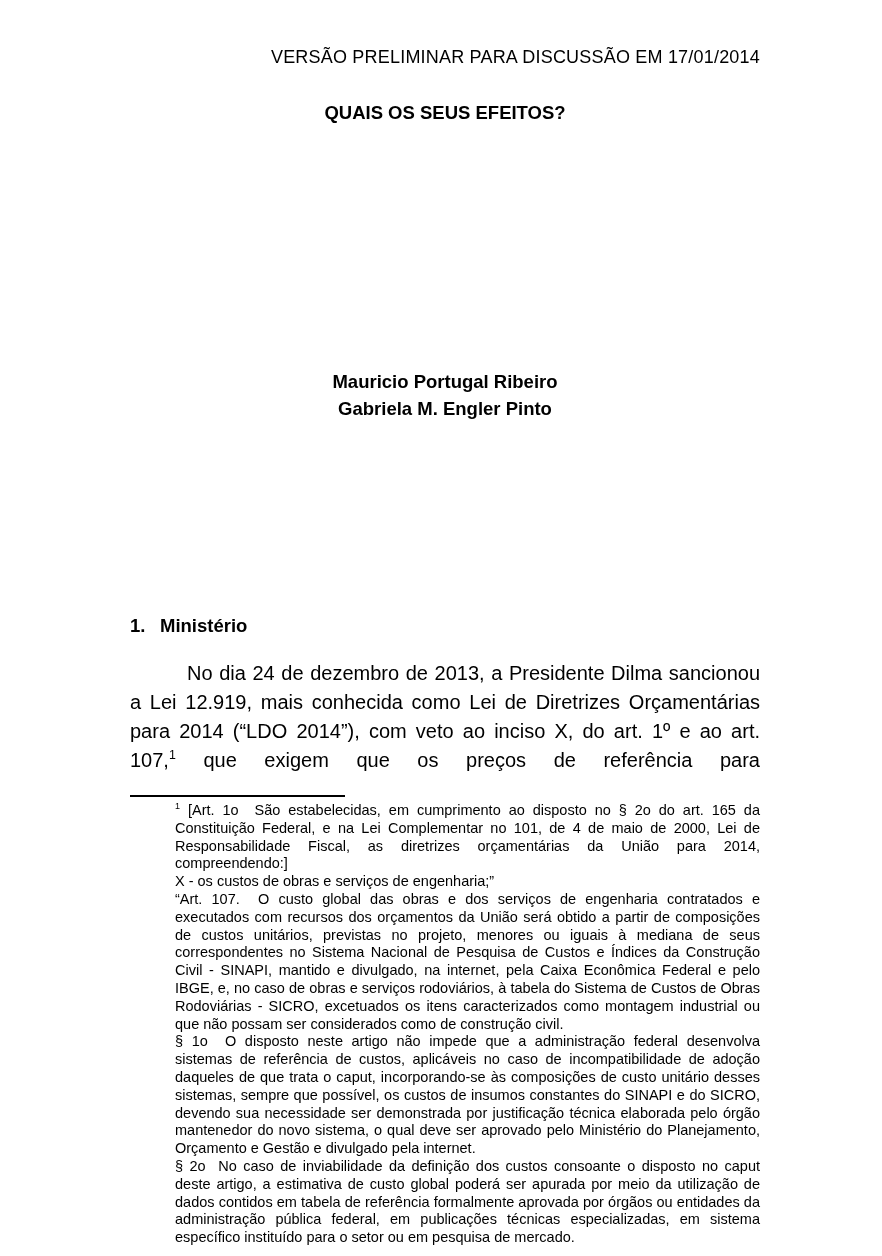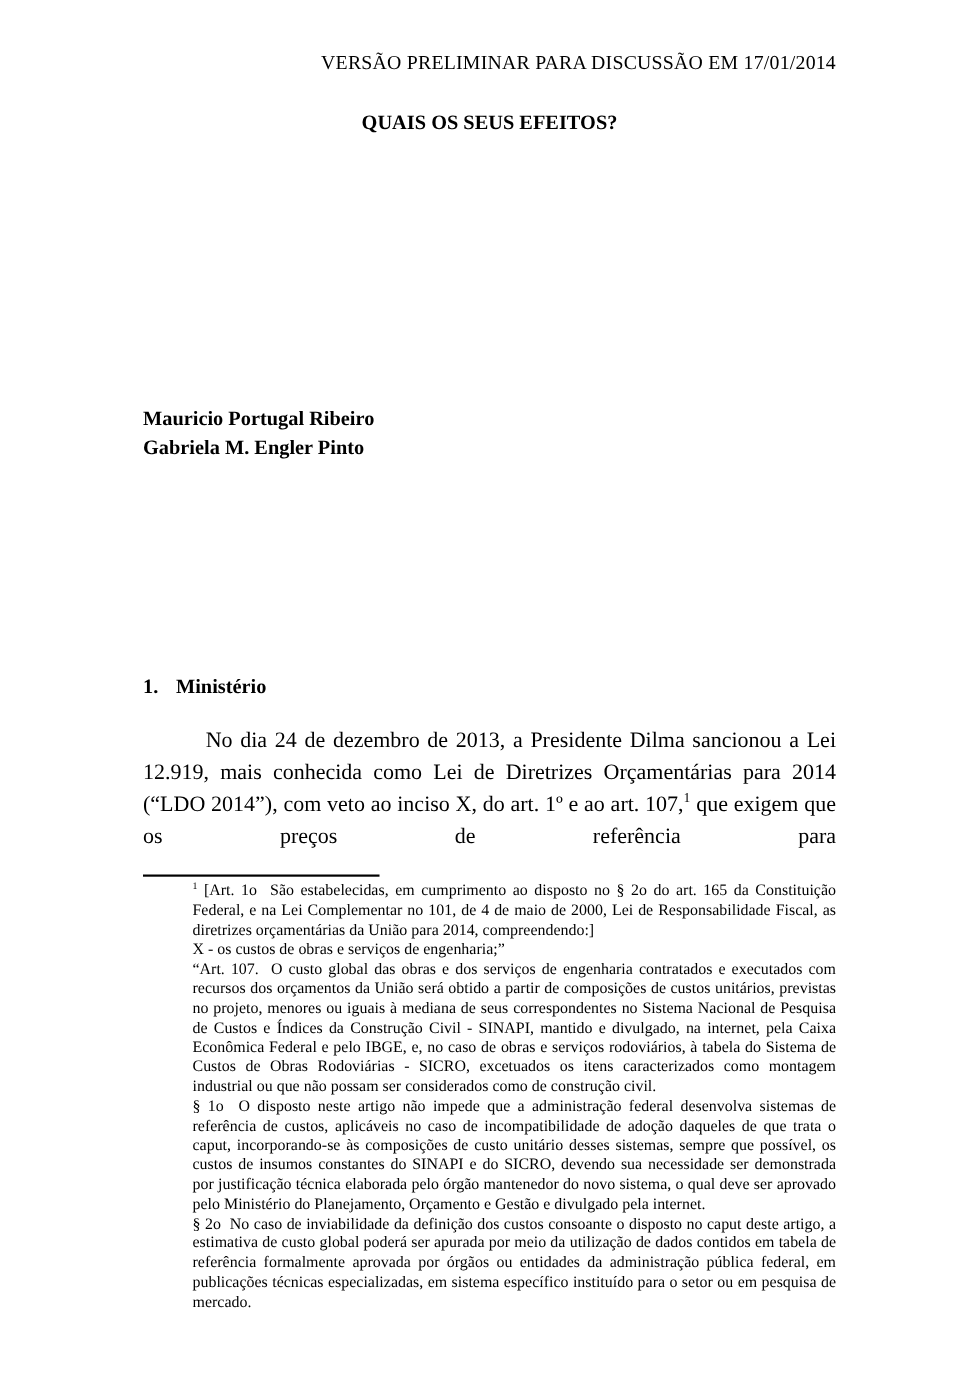--- a/index.html
+++ b/index.html
@@ -7,42 +7,42 @@
     padding: 0;
     background: #ffffff;
   }
   .page {
     position: relative;
     width: 882px;
     height: 1256px;
     margin: 0 auto;
     background: #ffffff;
     color: #000000;
-    font-family: Liberation Serif, serif;
+    font-family: Liberation Sans, sans-serif;
     overflow: hidden;
     box-sizing: border-box;
     padding: 0 122px 0 130px; 
   }
   .page-header {
     margin-top: 46px;
     text-align: right;
     font-size: 18px;
     line-height: 22px;
     letter-spacing: 0.2px;
   }
   .doc-title {
     margin-top: 30px;
     text-align: center;
     font-weight: bold;
     font-size: 18.5px;
     line-height: 29px;
   }
   .authors {
     margin-top: 241px;
-    text-align: left;
+    text-align: center;
     font-weight: bold;
     font-size: 18.5px;
     line-height: 27px;
   }
   .section-heading {
     margin-top: 192px;
     font-weight: bold;
     font-size: 18.5px;
     line-height: 23px;
   }

